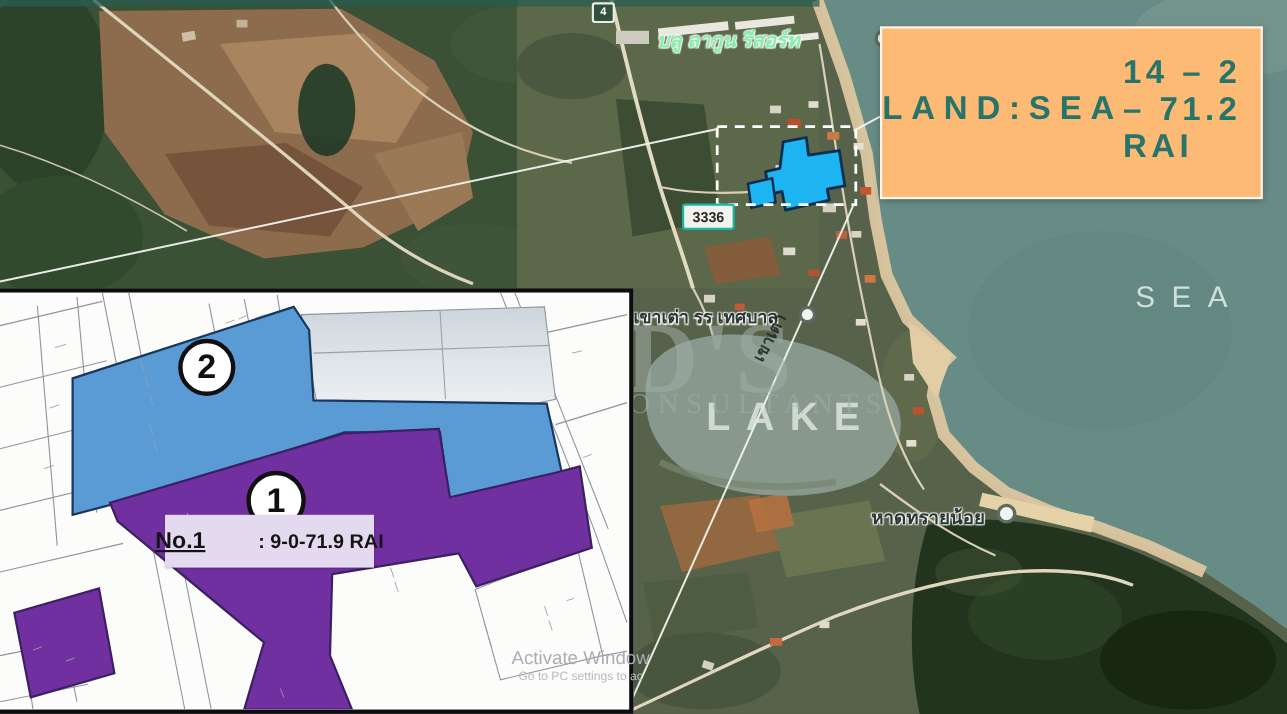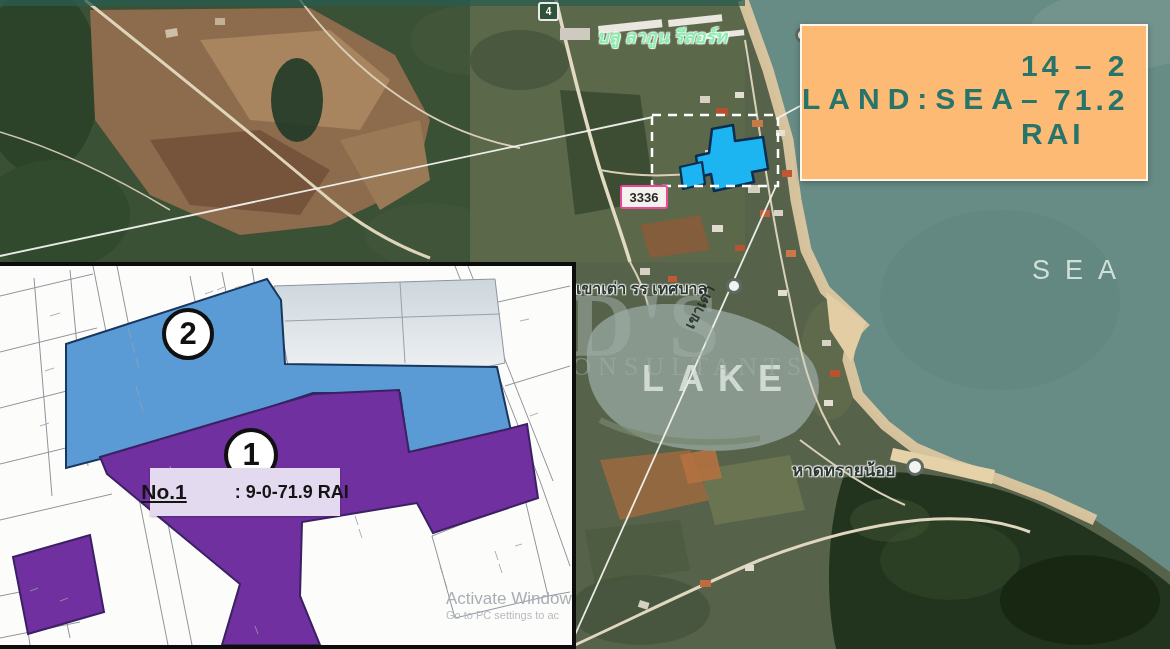--- a/index.html
+++ b/index.html
@@ -38,21 +38,21 @@
   }
   .brand-name{left:498px;top:272px;font-size:92px;font-weight:bold;letter-spacing:4px;}
   .brand-sub{left:548px;top:352px;font-size:26px;letter-spacing:7px;}
   
   .shield{
     left:538px;top:2px;width:17px;height:15px;background:#31523a;border:2px solid #e9ece6;
     color:#fff;font-size:10px;font-weight:bold;display:flex;align-items:center;justify-content:center;
     border-radius:3px;z-index:3;box-sizing:content-box;
   }
   .route-box{
-    left:620px;top:185px;width:44px;height:20px;background:#f4f2ec;border:2px solid #ec4899;
+    left:620px;top:185px;width:44px;height:20px;background:#f4f2ec;border:2px solid #14b8a6;
     border-radius:3px;color:#272727;font-size:13px;font-weight:bold;display:flex;align-items:center;
     justify-content:center;z-index:3;
   }
   
   .info-box{
     left:800px;top:24px;width:348px;height:157px;background:#fdba74;
     border:2px solid rgba(255,255,255,.85);box-shadow:0 2px 6px rgba(0,0,0,.25);
     z-index:5;display:flex;flex-direction:row;align-items:center;justify-content:flex-end;
     color:#27746a;box-sizing:border-box;
   }
@@ -73,21 +73,21 @@
   .circle-1{left:224px;top:162px;width:54px;height:54px;}
   .plot-label{
     position:absolute;display:flex;align-items:center;justify-content:center;
     color:#141414;font-size:18px;font-weight:bold;z-index:4;white-space:nowrap;
     box-shadow:0 1px 2px rgba(0,0,0,.25);
   }
   .label-2{left:96px;top:94px;width:184px;height:46px;background:#dbe8f6;}
   .label-1{left:150px;top:202px;width:190px;height:48px;background:#e4daf0;gap:44px;}
   .plot-name{font-size:21px;text-decoration:underline;margin-right:4px;}
   
-  .winmark{left:446px;top:588px;z-index:20;color:#a9aeb5;line-height:1.25;white-space:nowrap;}
+  .winmark{left:465px;top:588px;z-index:20;color:#a9aeb5;line-height:1.25;white-space:nowrap;text-align:center;}
   .winmark .l1{font-size:17px;}
   .winmark .l2{font-size:11px;color:#b6bbc1;}
   svg{display:block;}
 </style>
 </head>
 <body>
 
 <svg class="abs" style="left:0;top:0;z-index:0;" width="1170" height="649" viewBox="0 0 1170 649">
 
   <rect x="0" y="0" width="1170" height="649" fill="#57624a"></rect>

